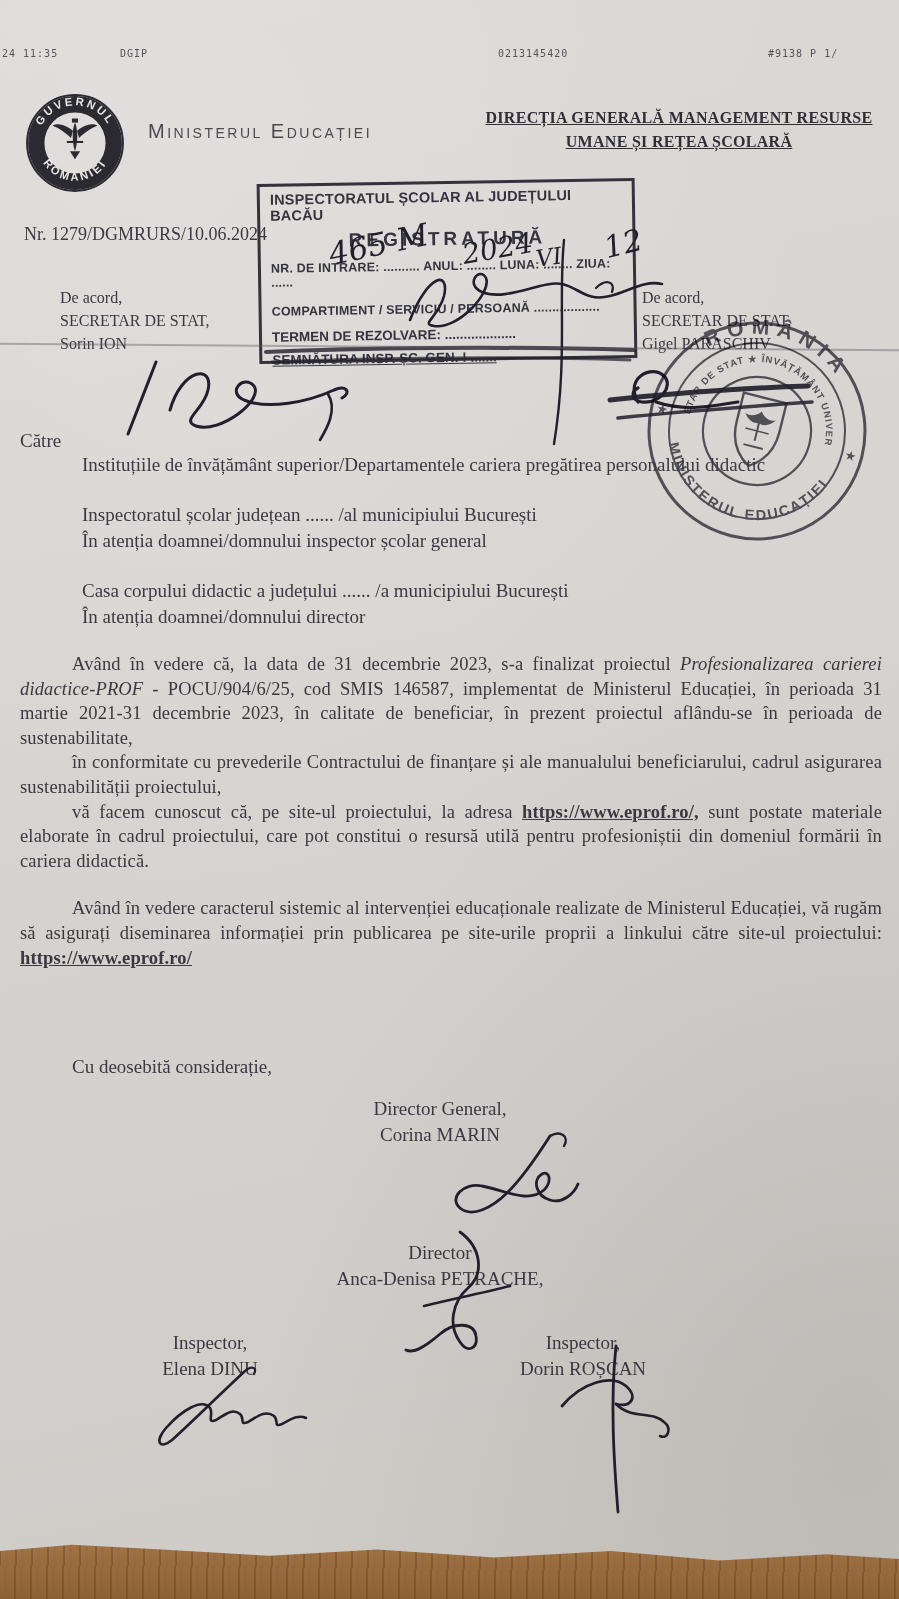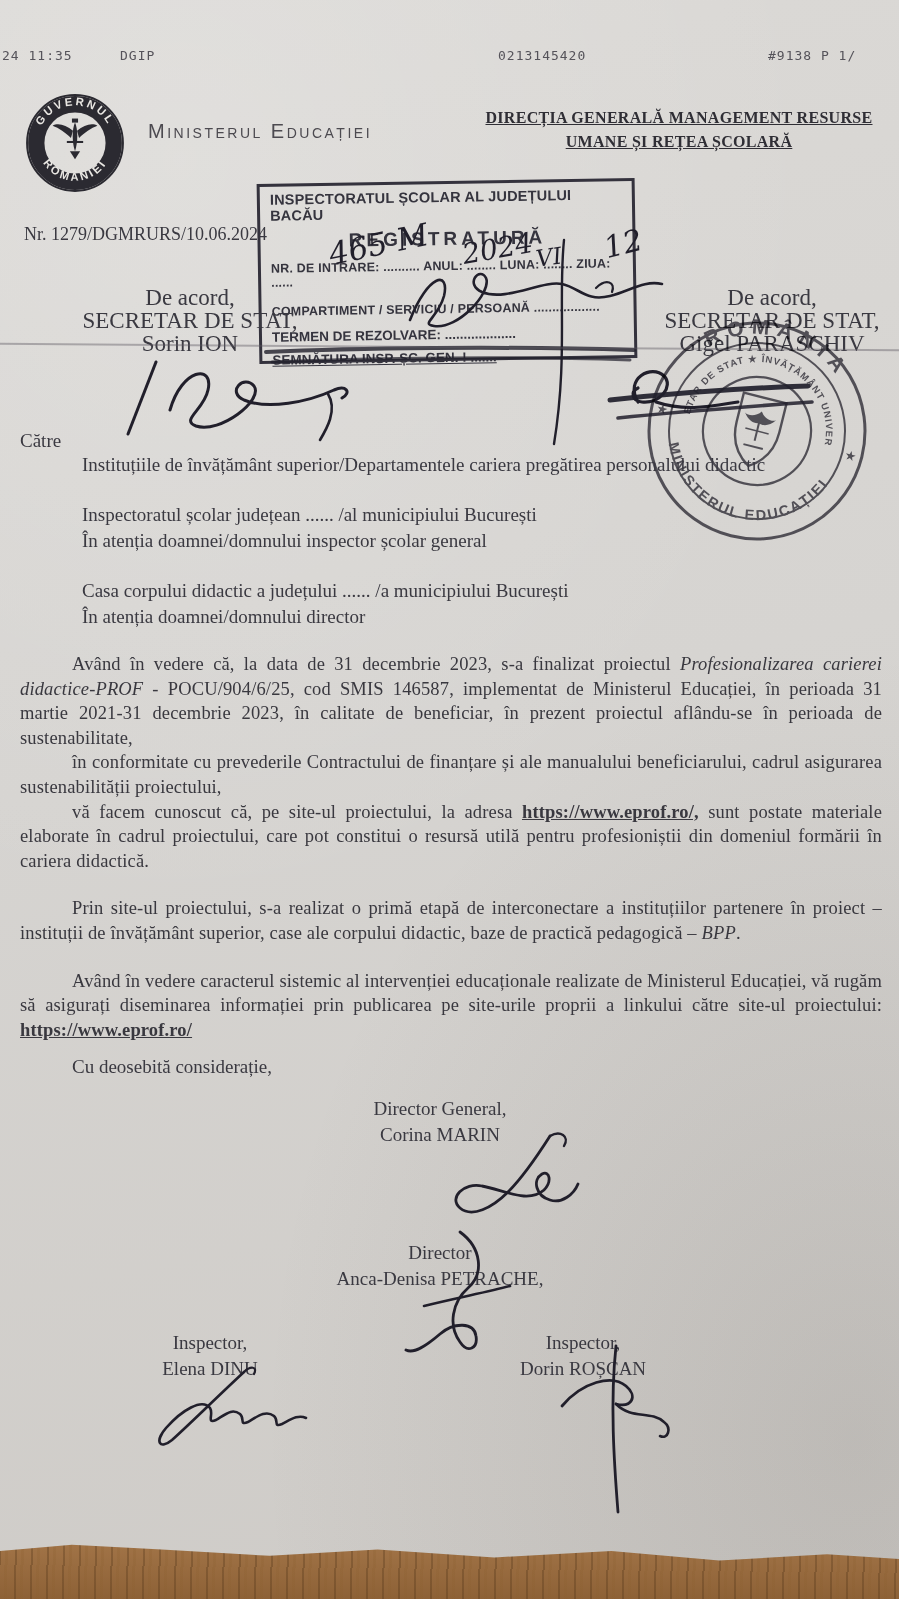--- a/index.html
+++ b/index.html
@@ -8,38 +8,38 @@
     background:
       repeating-linear-gradient(91deg, rgba(70,44,18,.28) 0 2px, rgba(0,0,0,0) 2px 6px, rgba(140,96,48,.25) 6px 9px, rgba(0,0,0,0) 9px 16px),
       linear-gradient(180deg,#b48455 0%,#a5774a 45%,#8d6136 100%);}
   .paper{position:absolute;top:0;left:0;width:899px;height:1599px;
     background:
       radial-gradient(120% 80% at 20% 10%, rgba(255,255,255,.18), rgba(0,0,0,0) 60%),
       radial-gradient(120% 90% at 95% 90%, rgba(60,55,50,.12), rgba(0,0,0,0) 55%),
       linear-gradient(168deg,#dbd9d6 0%,#d6d4d1 45%,#cecbc7 100%);
     clip-path:polygon(0 0,100% 0,100% 97.5%,92% 97.2%,80% 97.6%,68% 97.0%,55% 97.4%,42% 96.9%,30% 97.3%,18% 96.9%,8% 96.6%,0 97.0%);}
   .mono{font-family:"DejaVu Sans Mono",monospace;}
-  .faxrow span{position:absolute;top:0;font-size:13px;color:#55535a;letter-spacing:1px;}
+  .faxrow span{position:absolute;top:0;font-size:10px;color:#55535a;letter-spacing:1px;}
   .fax{position:absolute;top:48px;left:0;right:0;height:18px;}
   .ministry{position:absolute;left:148px;top:120px;font-family:"Liberation Sans",sans-serif;
     font-variant:small-caps;font-size:20px;letter-spacing:2.5px;color:#4c4a50;font-weight:500;}
   .directorate{position:absolute;left:478px;top:106px;width:402px;text-align:center;
     font-weight:bold;font-size:16px;color:#2f2e35;line-height:24px;letter-spacing:.3px;text-decoration:underline;}
   .refnum{position:absolute;left:24px;top:224px;font-size:18px;color:#3a3941;font-family:Liberation Serif, serif;}
   .regbox{position:absolute;left:258px;top:181px;width:378px;height:180px;border:3px solid #34323d;
     transform:rotate(-0.9deg);padding:5px 8px 0 10px;box-sizing:border-box;color:#35343e;
     font-family:"Liberation Sans",sans-serif;font-weight:bold;}
   .regbox .t1{font-size:14.5px;letter-spacing:.2px;margin-bottom:7px;}
   .regbox .t2{font-size:19px;letter-spacing:4px;text-align:center;margin-bottom:9px;}
   .regbox .t3{font-size:12.5px;margin-bottom:15px;letter-spacing:.2px;}
   .regbox .t4{font-size:12.5px;margin-bottom:11px;letter-spacing:.2px;}
   .regbox .t5{font-size:13.5px;margin-bottom:8px;}
   .regbox .t6{font-size:13.5px;text-decoration:underline;}
   .hw{position:absolute;font-family:"DejaVu Serif",serif;font-style:italic;color:#211f2b;}
-  .approve{position:absolute;width:260px;text-align:center;font-size:23px;line-height:23px;color:#3a3941;}
+  .approve{position:absolute;width:260px;text-align:left;font-size:16px;line-height:23px;color:#3a3941;}
   .fold{position:absolute;top:346px;left:-10px;width:920px;height:2px;background:rgba(92,89,97,.42);transform:rotate(.4deg);}
   .catre{position:absolute;left:20px;top:430px;font-size:19px;color:#3a3941;}
   .addr{position:absolute;left:82px;top:452px;width:800px;font-size:19px;color:#3a3941;line-height:26px;}
   .addr .grp{margin-bottom:24px;}
   .bodytxt{position:absolute;left:20px;top:652px;width:862px;color:#39383f;}
   .para{margin:0;font-size:18.5px;line-height:24.6px;text-align:justify;text-indent:52px;letter-spacing:.15px;}
   .para.gap{margin-top:23px;}
   .em{font-style:italic;}
   .doclink{font-weight:bold;text-decoration:underline;}
   .closing{position:absolute;left:72px;top:1056px;font-size:19px;color:#3a3941;}
@@ -195,21 +195,20 @@
       <div class="grp">
         <div>Casa corpului didactic a județului ...... /a municipiului București</div>
         <div>În atenția doamnei/domnului director</div>
       </div>
     </div>
 
     <div class="bodytxt" id="body-paragraphs">
         <p class="para"><span>Având în vedere că, la data de 31 decembrie 2023, s-a finalizat proiectul </span><span class="em">Profesionalizarea carierei didactice-PROF</span><span> - POCU/904/6/25, cod SMIS 146587, implementat de Ministerul Educației, în perioada 31 martie 2021-31 decembrie 2023, în calitate de beneficiar, în prezent proiectul aflându-se în perioada de sustenabilitate,</span></p>
         <p class="para"><span>în conformitate cu prevederile Contractului de finanțare și ale manualului beneficiarului, cadrul asigurarea sustenabilității proiectului,</span></p>
         <p class="para"><span>vă facem cunoscut că,  pe site-ul proiectului, la adresa </span><span class="doclink">https://www.eprof.ro/,</span><span> sunt postate materiale elaborate în cadrul proiectului, care pot constitui o resursă utilă pentru profesioniștii din domeniul formării în cariera didactică.</span></p>
-        <p class="para gap"><span>Prin site-ul proiectului, s-a realizat o primă etapă de interconectare a instituțiilor partenere în proiect – instituții de învățământ superior, case ale corpului didactic, baze de practică pedagogică – </span><span class="em">BPP</span><span>.</span></p>
         <p class="para gap"><span>Având în vedere caracterul sistemic al intervenției educaționale realizate de Ministerul Educației, vă rugăm să asigurați diseminarea informației prin publicarea pe site-urile proprii a linkului către site-ul proiectului: </span><span class="doclink">https://www.eprof.ro/</span></p>
       </div>
 
     <div class="closing">Cu deosebită considerație,</div>
 
     <div class="sigblk" style="left:300px;top:1096px;width:280px">
       <div>Director General,</div>
       <div>Corina MARIN</div>
     </div>
     <svg class="ink" width="150" height="100" style="left:432px;top:1128px">

